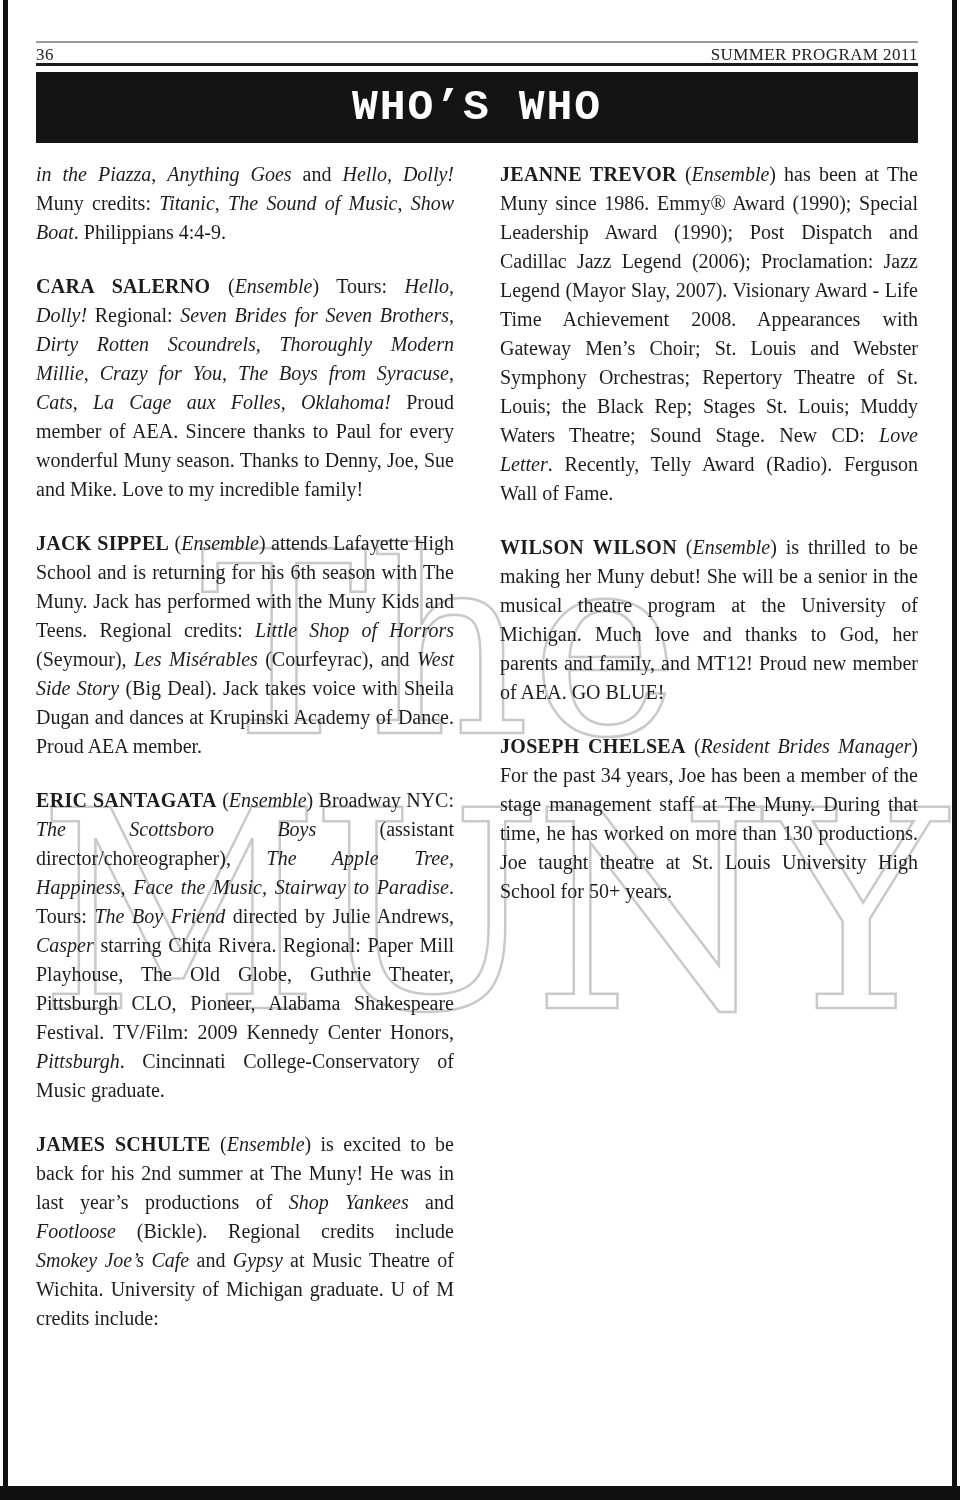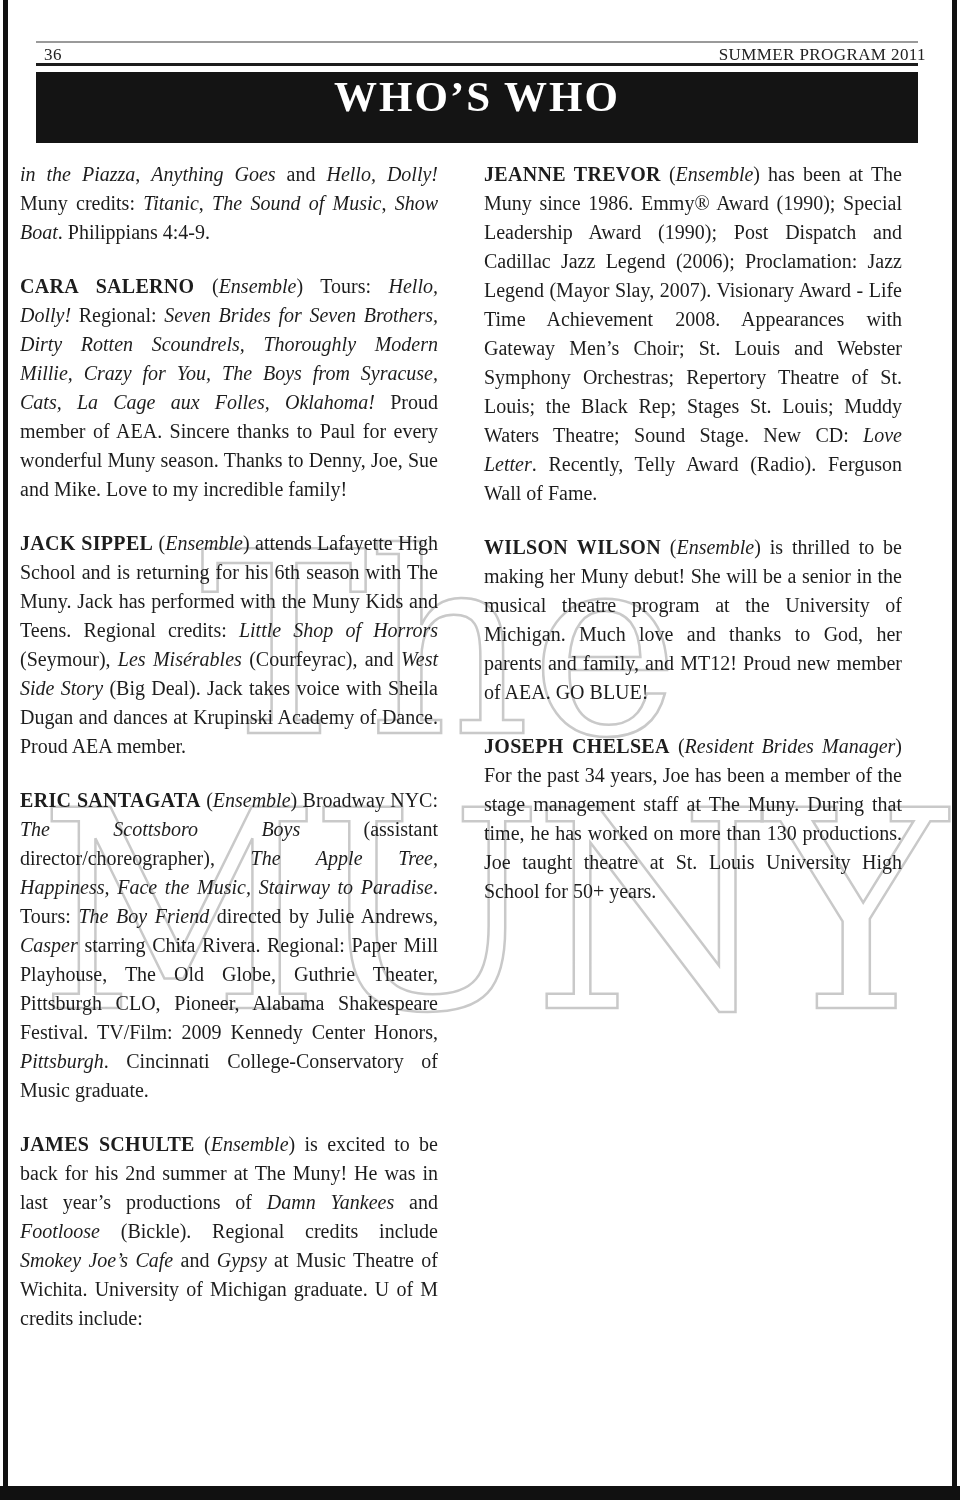--- a/index.html
+++ b/index.html
@@ -16,37 +16,37 @@
   .edge { position: absolute; top: 0; bottom: 0; width: 5px; background: #111; z-index: 5; }
   .edge.left  { left: 3px; }
   .edge.right { left: 952px; }
   .footer-bar { position: absolute; left: 0; right: 0; bottom: 0; height: 14px; background: #111; z-index: 5; }
 
   
   .rule-gray { position: absolute; left: 36px; width: 882px; top: 41px; height: 2px; background: #9a9a9a; }
   .header-row {
     position: absolute; left: 36px; width: 882px; top: 45px; height: 18px;
     display: flex; justify-content: space-between; align-items: baseline;
-    font-size: 17px; color: #222; letter-spacing: 0.4px; margin-left: 8px;
+    font-size: 17px; color: #222; letter-spacing: 0.4px;
   }
   .rule-dark { position: absolute; left: 36px; width: 882px; top: 63px; height: 3px; background: #1c1c1c; }
   .banner {
     position: absolute; left: 36px; width: 882px; top: 72px; height: 71px;
     background: #141414; color: #fff;
-    display: flex; align-items: flex-start; justify-content: center;
-    font-family: Liberation Serif, serif;
+    display: flex; align-items: center; justify-content: center;
+    font-family: Liberation Mono, monospace;
     font-weight: bold; font-size: 43px; letter-spacing: 2px;
   }
 
   
   .watermark { position: absolute; left: 0; top: 0; z-index: 0; pointer-events: none; }
 
   
   .columns {
-    position: absolute; left: 20px; top: 160px; width: 882px; height: 1322px;
+    position: absolute; left: 36px; top: 160px; width: 882px; height: 1322px;
     display: flex; gap: 46px; z-index: 1; overflow: hidden;
   }
   .col { width: 426px; }
   p.bio {
     margin: 0 0 25px 0;
     font-size: 20px; line-height: 29px; color: #1d1d1d;
     text-align: justify; text-justify: inter-word; hyphens: none;
   }
   p.bio b { font-weight: bold; letter-spacing: 0.3px; font-family: Liberation Serif, serif; }
   p.bio i { font-style: italic; }
@@ -77,21 +77,21 @@
   <div class="banner">
     <span>WHO’S WHO</span>
   </div>
 
   <div class="columns">
     <div class="col">
         <p class="bio"><i>in the Piazza</i>, <i>Anything Goes</i> and <i>Hello, Dolly!</i> Muny credits: <i>Titanic</i>, <i>The Sound of Music</i>, <i>Show Boat</i>.  Philippians 4:4-9.</p>
         <p class="bio"><b>CARA SALERNO</b> (<i>Ensemble</i>) Tours: <i>Hello, Dolly!</i> Regional: <i>Seven Brides for Seven Brothers, Dirty Rotten Scoundrels, Thoroughly Modern Millie, Crazy for You, The Boys from Syracuse, Cats, La Cage aux Folles, Oklahoma!</i> Proud member of AEA. Sincere thanks to Paul for every wonderful Muny season. Thanks to Denny, Joe, Sue and Mike. Love to my incredible family!</p>
         <p class="bio"><b>JACK SIPPEL</b> (<i>Ensemble</i>) attends Lafayette High School and is returning for his 6th season with The Muny. Jack has performed with the Muny Kids and Teens. Regional credits: <i>Little Shop of Horrors</i> (Seymour), <i>Les Misérables</i> (Courfeyrac), and <i>West Side Story</i> (Big Deal). Jack takes voice with Sheila Dugan and dances at Krupinski Academy of Dance. Proud AEA member.</p>
         <p class="bio"><b>ERIC SANTAGATA</b> (<i>Ensemble</i>) Broadway NYC: <i>The Scottsboro Boys</i> (assistant director/choreographer), <i>The Apple Tree, Happiness, Face the Music, Stairway to Paradise</i>. Tours: <i>The Boy Friend</i> directed by Julie Andrews, <i>Casper</i> starring Chita Rivera. Regional: Paper Mill Playhouse, The Old Globe, Guthrie Theater, Pittsburgh CLO, Pioneer, Alabama Shakespeare Festival. TV/Film: 2009 Kennedy Center Honors, <i>Pittsburgh</i>. Cincinnati College-Conservatory of Music graduate.</p>
-        <p class="bio"><b>JAMES SCHULTE</b> (<i>Ensemble</i>) is excited to be back for his 2nd summer at The Muny! He was in last year’s productions of <i>Damn Yankees</i> and <i>Footloose</i> (Bickle).  Regional credits include <i>Smokey Joe’s Cafe</i> and <i>Gypsy</i> at Music Theatre of Wichita. University of Michigan graduate. U of M credits include:</p>
+        <p class="bio"><b>JAMES SCHULTE</b> (<i>Ensemble</i>) is excited to be back for his 2nd summer at The Muny! He was in last year’s productions of <i>Shop Yankees</i> and <i>Footloose</i> (Bickle).  Regional credits include <i>Smokey Joe’s Cafe</i> and <i>Gypsy</i> at Music Theatre of Wichita. University of Michigan graduate. U of M credits include:</p>
       </div>
     <div class="col">
         <p class="bio"><b>JEANNE TREVOR</b> (<i>Ensemble</i>) has been at The Muny since 1986. Emmy® Award (1990); Special Leadership Award (1990); Post Dispatch and Cadillac Jazz Legend (2006); Proclamation: Jazz Legend (Mayor Slay, 2007). Visionary Award - Life Time Achievement 2008. Appearances with Gateway Men’s Choir; St. Louis and Webster Symphony Orchestras; Repertory Theatre of St. Louis; the Black Rep; Stages St. Louis; Muddy Waters Theatre; Sound Stage. New CD: <i>Love Letter</i>. Recently, Telly Award (Radio). Ferguson Wall of Fame.</p>
         <p class="bio"><b>WILSON WILSON</b> (<i>Ensemble</i>) is thrilled to be making her Muny debut! She will be a senior in the musical theatre program at the University of Michigan. Much love and thanks to God, her parents and family, and MT12! Proud new member of AEA. GO BLUE!</p>
         <p class="bio"><b>JOSEPH CHELSEA</b> (<i>Resident Brides Manager</i>) For the past 34 years, Joe has been a member of the stage management staff at The Muny. During that time, he has worked on more than 130 productions. Joe taught theatre at St. Louis University High School for 50+ years.</p>
       </div>
   </div>
 
 </div>
 

